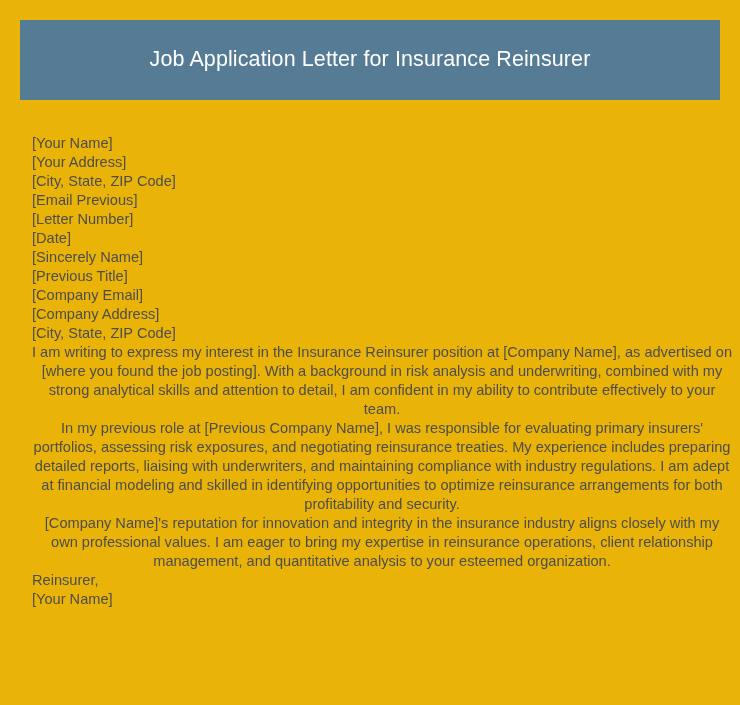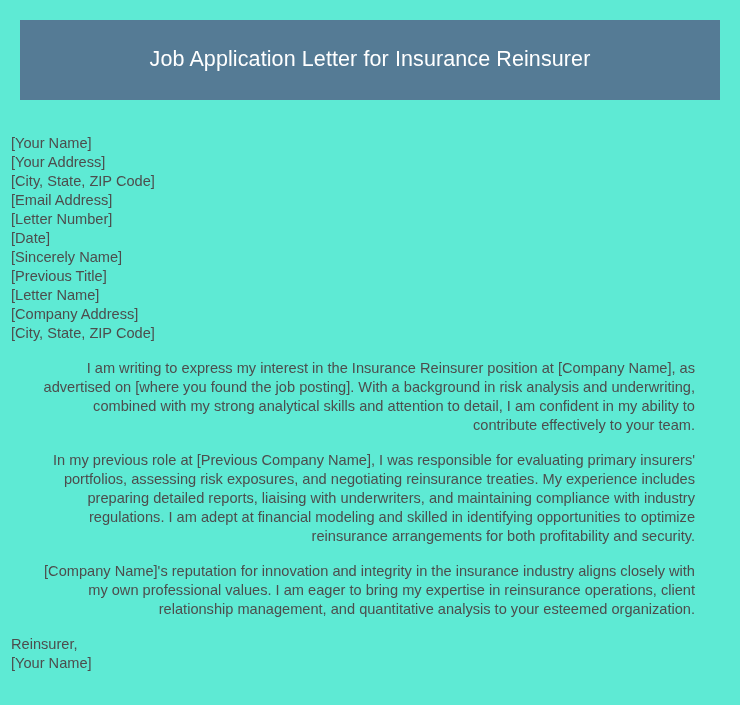--- a/index.html
+++ b/index.html
@@ -10,21 +10,21 @@
     width: 740px;
     height: 705px;
     background: #ffffff;
     font-family: "Liberation Sans", sans-serif;
     overflow: hidden;
   }
   .page {
     position: relative;
     width: 740px;
     height: 705px;
-    background: #5eead4;
+    background: #eab308;
   }
   .doc-header {
     position: absolute;
     left: 20px;
     top: 20px;
     width: 700px;
     height: 80px;
     background: #557b95;
     display: flex;
     align-items: center;
@@ -36,61 +36,61 @@
     font-size: 21.5px;
     font-weight: 400;
     letter-spacing: 0.1px;
     font-family: "Liberation Sans", sans-serif;
     text-align: center;
     line-height: 1.2;
     white-space: nowrap;
   }
   .letter-body {
     position: absolute;
-    left: 11px;
+    left: 32px;
     top: 134px;
     width: 700px;
     font-size: 14.6px;
     line-height: 19px;
     color: #4d4d4d;
     font-family: "Liberation Sans", sans-serif;
     text-align: left;
   }
   .letter-line {
     margin: 0;
     padding: 0;
     white-space: pre-wrap;
   }
   .letter-para {
-    margin: 16px;
+    margin: 0;
     padding: 0;
-    text-align: right;
+    text-align: center;
   }
 </style>
 </head>
 <body>
 
 <div class="page">
 
   <div class="doc-header">
     <div class="doc-title">Job Application Letter for Insurance Reinsurer</div>
   </div>
 
   <div class="letter-body">
 
     <div class="letter-line">[Your Name]</div>
     <div class="letter-line">[Your Address]</div>
     <div class="letter-line">[City, State, ZIP Code]</div>
-    <div class="letter-line">[Email Address]</div>
+    <div class="letter-line">[Email Previous]</div>
     <div class="letter-line">[Letter Number]</div>
     <div class="letter-line">[Date]</div>
 
     <div class="letter-line">[Sincerely Name]</div>
     <div class="letter-line">[Previous Title]</div>
-    <div class="letter-line">[Letter Name]</div>
+    <div class="letter-line">[Company Email]</div>
     <div class="letter-line">[Company Address]</div>
     <div class="letter-line">[City, State, ZIP Code]</div>
 
 
     <p class="letter-para">I am writing to express my interest in the Insurance Reinsurer position at [Company Name], as advertised on [where you found the job posting]. With a background in risk analysis and underwriting, combined with my strong analytical skills and attention to detail, I am confident in my ability to contribute effectively to your team.</p>
     <p class="letter-para">In my previous role at [Previous Company Name], I was responsible for evaluating primary insurers' portfolios, assessing risk exposures, and negotiating reinsurance treaties. My experience includes preparing detailed reports, liaising with underwriters, and maintaining compliance with industry regulations. I am adept at financial modeling and skilled in identifying opportunities to optimize reinsurance arrangements for both profitability and security.</p>
     <p class="letter-para">[Company Name]'s reputation for innovation and integrity in the insurance industry aligns closely with my own professional values. I am eager to bring my expertise in reinsurance operations, client relationship management, and quantitative analysis to your esteemed organization.</p>
 
     <div class="letter-line">Reinsurer,</div>
     <div class="letter-line">[Your Name]</div>

